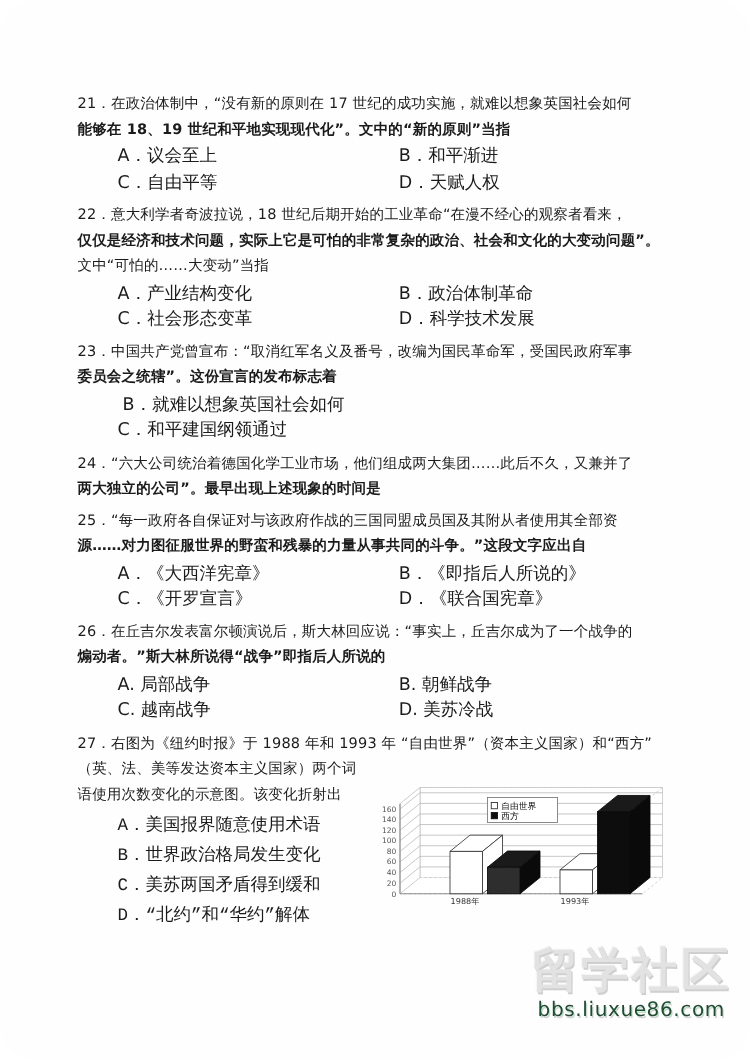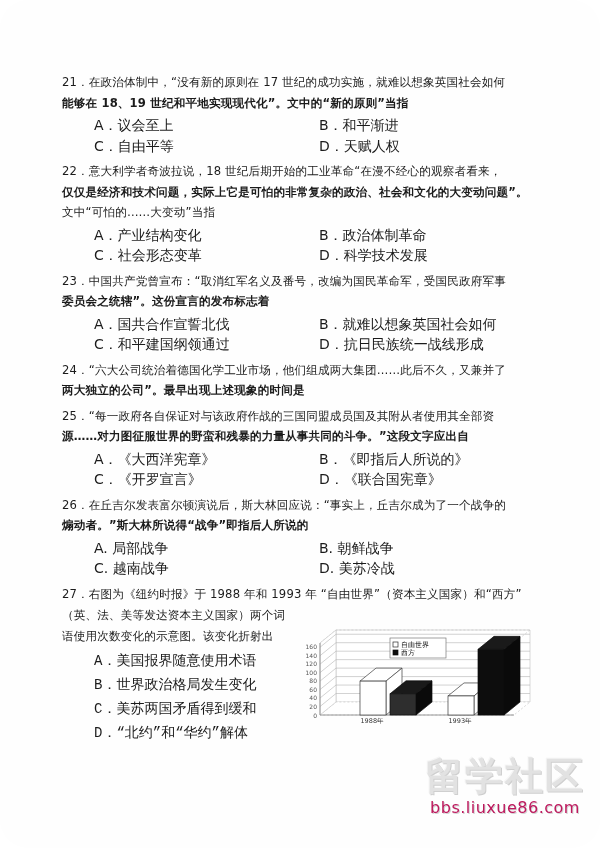--- a/index.html
+++ b/index.html
@@ -77,21 +77,21 @@
     font-weight: bold;
     letter-spacing: 2px;
     color: #e2e2e2;
     text-shadow: 1px 1px 0 #cfcfcf, -1px -1px 0 #f6f6f6;
     line-height: 44px;
     white-space: nowrap;
   }
   .wm .wmsub {
     font-size: 16px;
     letter-spacing: 0.5px;
-    color: #be185d;
+    color: #14532d;
     text-shadow: 1px 1px 0 #d2d2d2;
     line-height: 20px;
     white-space: nowrap;
   }
 </style>
 </head>
 <body>
 
 <div id="page">
   <div class="sheet">
@@ -125,26 +125,24 @@
           <div class="oD">D．科学技术发展</div>
         </div>
       </div>
     </div>
 
     <div class="q">
       <div class="stem">23．中国共产党曾宣布：“取消红军名义及番号，改编为国民革命军，受国民政府军事</div>
       <div class="stem bold">委员会之统辖”。这份宣言的发布标志着</div>
       <div class="opts">
         <div class="optrow">
-          <div class="oA">A．国共合作宣誓北伐</div>
           <div class="oB">B．就难以想象英国社会如何</div>
         </div>
         <div class="optrow">
           <div class="oC">C．和平建国纲领通过</div>
-          <div class="oD">D．抗日民族统一战线形成</div>
         </div>
       </div>
     </div>
 
     <div class="q">
       <div class="stem">24．“六大公司统治着德国化学工业市场，他们组成两大集团……此后不久，又兼并了</div>
       <div class="stem bold">两大独立的公司”。最早出现上述现象的时间是</div>
     </div>
 
     <div class="q">

